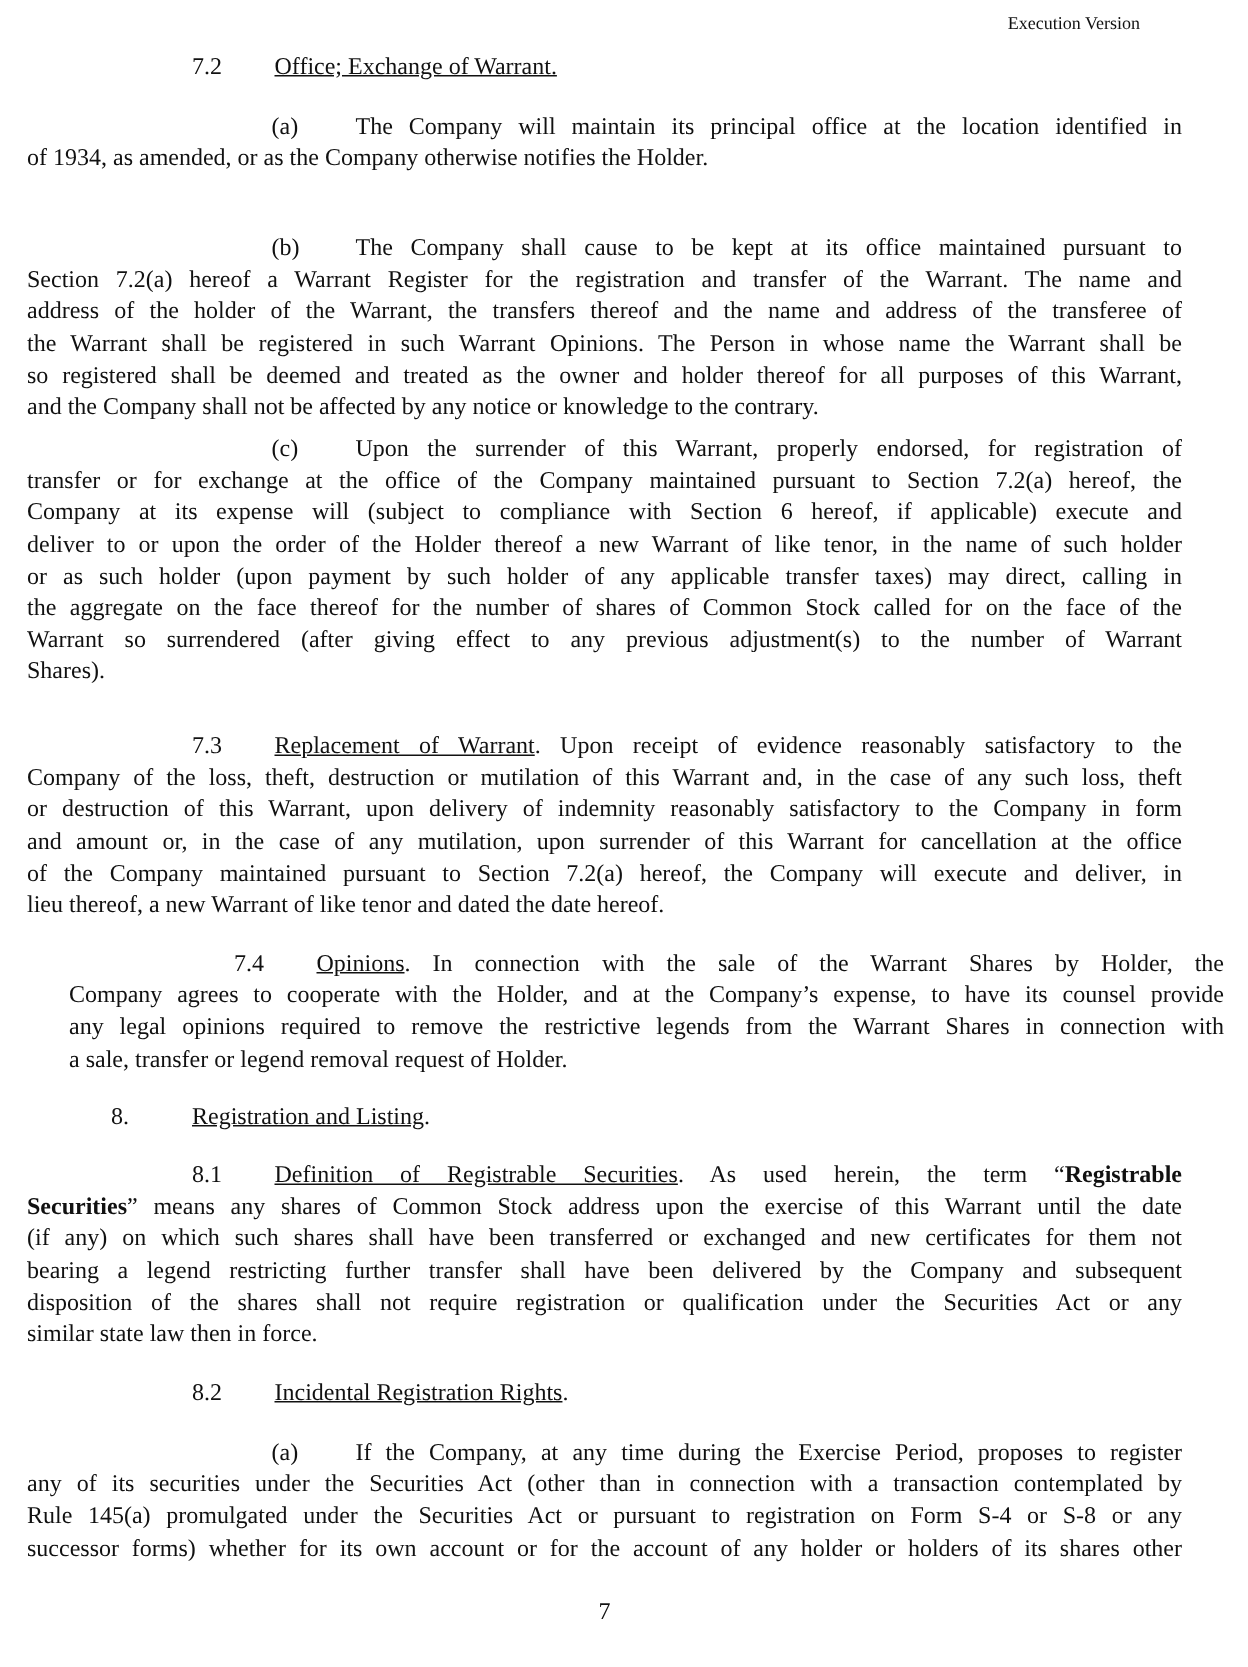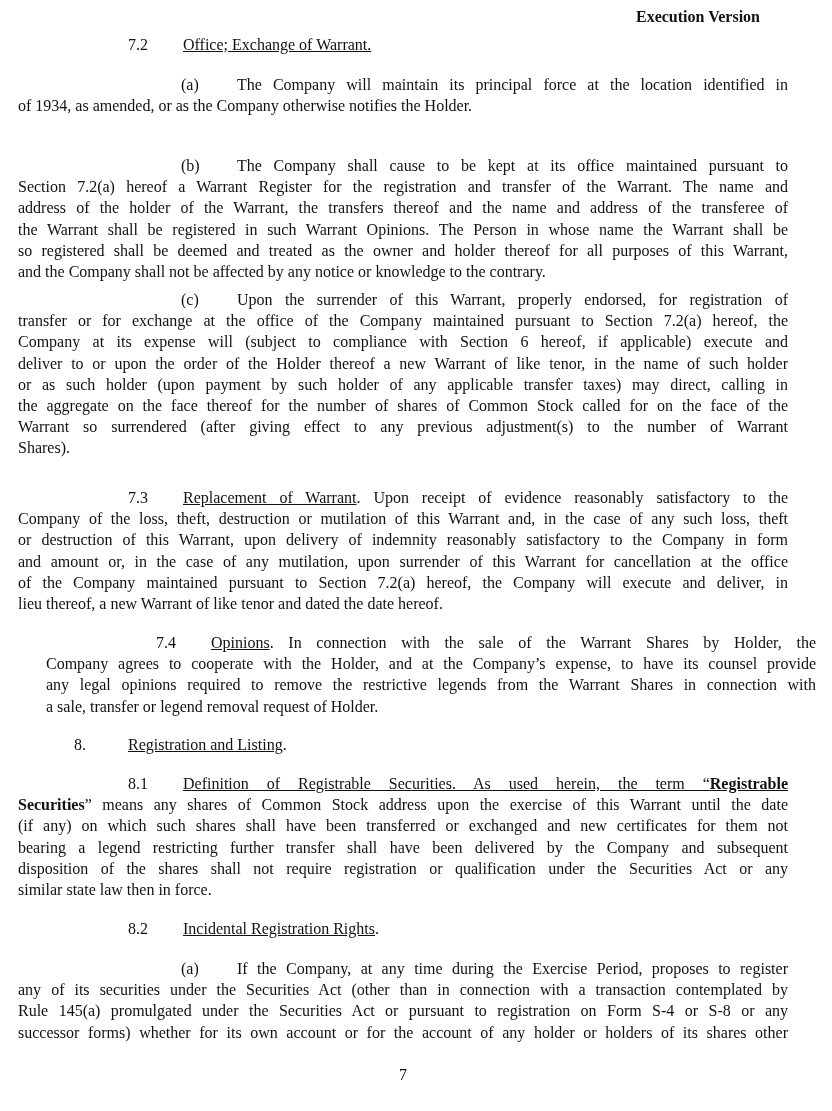--- a/index.html
+++ b/index.html
@@ -1,39 +1,39 @@
 <!DOCTYPE html>
 <html><head>
 <meta charset="utf-8">
 <style>
   html, body { margin: 0; padding: 0; background: #ffffff; }
   body { width: 832px; height: 1111px; position: relative; overflow: hidden;
          font-family: "Liberation Serif", serif; color: #111111; font-size: 16px; }
-  .header { position: absolute; top: 8px; right: 72px; font-weight: bold; font-size: 16px; }
+  .header { position: absolute; top: 8px; right: 72px; font-weight: normal; font-size: 12px; }
   .para { position: absolute; left: 18px; width: 770px; }
   .line { height: 21.2px; line-height: 21.2px; white-space: nowrap; }
   .just { text-align: justify; text-align-last: justify; }
   .u { text-decoration: underline; text-align: right; }
   .b { font-weight: bold; }
   .num { display: inline-block; }
   .pagenum { position: absolute; top: 1066px; left: 0; width: 806px; text-align: center; font-size: 16px; }
 </style>
 </head>
 <body>
 
 <div class="header">Execution Version</div>
 
 <div class="para" style="top:34px;">
   <div class="line">
     <span style="display:inline-block;width:110px;"></span><span class="num" style="width:55px;">7.2</span><span class="u">Office; Exchange of Warrant.</span>
   </div>
 </div>
 
 <div class="para" style="top:74px;">
-  <div class="line just" style="padding-left:163px;width:607px;"><span style="display:inline-block;width:56px;text-align-last:left;">(a)</span><span>The Company will maintain its principal force at the location identified in</span></div>
+  <div class="line just" style="padding-left:163px;width:607px;"><span style="display:inline-block;width:56px;text-align-last:left;">(a)</span><span>The Company will maintain its principal office at the location identified in</span></div>
   <div class="line">of 1934, as amended, or as the Company otherwise notifies the Holder.</div>
 </div>
 
 <div class="para" style="top:155px;">
   <div class="line just" style="padding-left:163px;width:607px;"><span style="display:inline-block;width:56px;">(b)</span><span>The Company shall cause to be kept at its office maintained pursuant to</span></div>
   <div class="line just">Section 7.2(a) hereof a Warrant Register for the registration and transfer of the Warrant. The name and</div>
   <div class="line just">address of the holder of the Warrant, the transfers thereof and the name and address of the transferee of</div>
   <div class="line just">the Warrant shall be registered in such Warrant Opinions. The Person in whose name the Warrant shall be</div>
   <div class="line just">so registered shall be deemed and treated as the owner and holder thereof for all purposes of this Warrant,</div>
   <div class="line">and the Company shall not be affected by any notice or knowledge to the contrary.</div>
@@ -66,21 +66,21 @@
   <div class="line">a sale, transfer or legend removal request of Holder.</div>
 </div>
 
 <div class="para" style="top:734px;">
   <div class="line">
     <span style="display:inline-block;width:56px;"></span><span class="num" style="width:54px;">8.</span><span class="u">Registration and Listing</span><span>.</span>
   </div>
 </div>
 
 <div class="para" style="top:773px;">
-  <div class="line just" style="padding-left:110px;width:660px;text-decoration:underline;"><span class="num" style="width:55px;">8.1</span><span class="u">Definition of Registrable Securities</span><span>. As used herein, the term “</span><span class="b">Registrable</span></div>
+  <div class="line just" style="padding-left:110px;width:660px;"><span class="num" style="width:55px;">8.1</span><span class="u">Definition of Registrable Securities</span><span>. As used herein, the term “</span><span class="b">Registrable</span></div>
   <div class="line just"><span class="b">Securities</span><span>” means any shares of Common Stock address upon the exercise of this Warrant until the date</span></div>
   <div class="line just">(if any) on which such shares shall have been transferred or exchanged and new certificates for them not</div>
   <div class="line just">bearing a legend restricting further transfer shall have been delivered by the Company and subsequent</div>
   <div class="line just">disposition of the shares shall not require registration or qualification under the Securities Act or any</div>
   <div class="line">similar state law then in force.</div>
 </div>
 
 <div class="para" style="top:918px;">
   <div class="line">
     <span style="display:inline-block;width:110px;"></span><span class="num" style="width:55px;">8.2</span><span class="u">Incidental Registration Rights</span><span>.</span>

